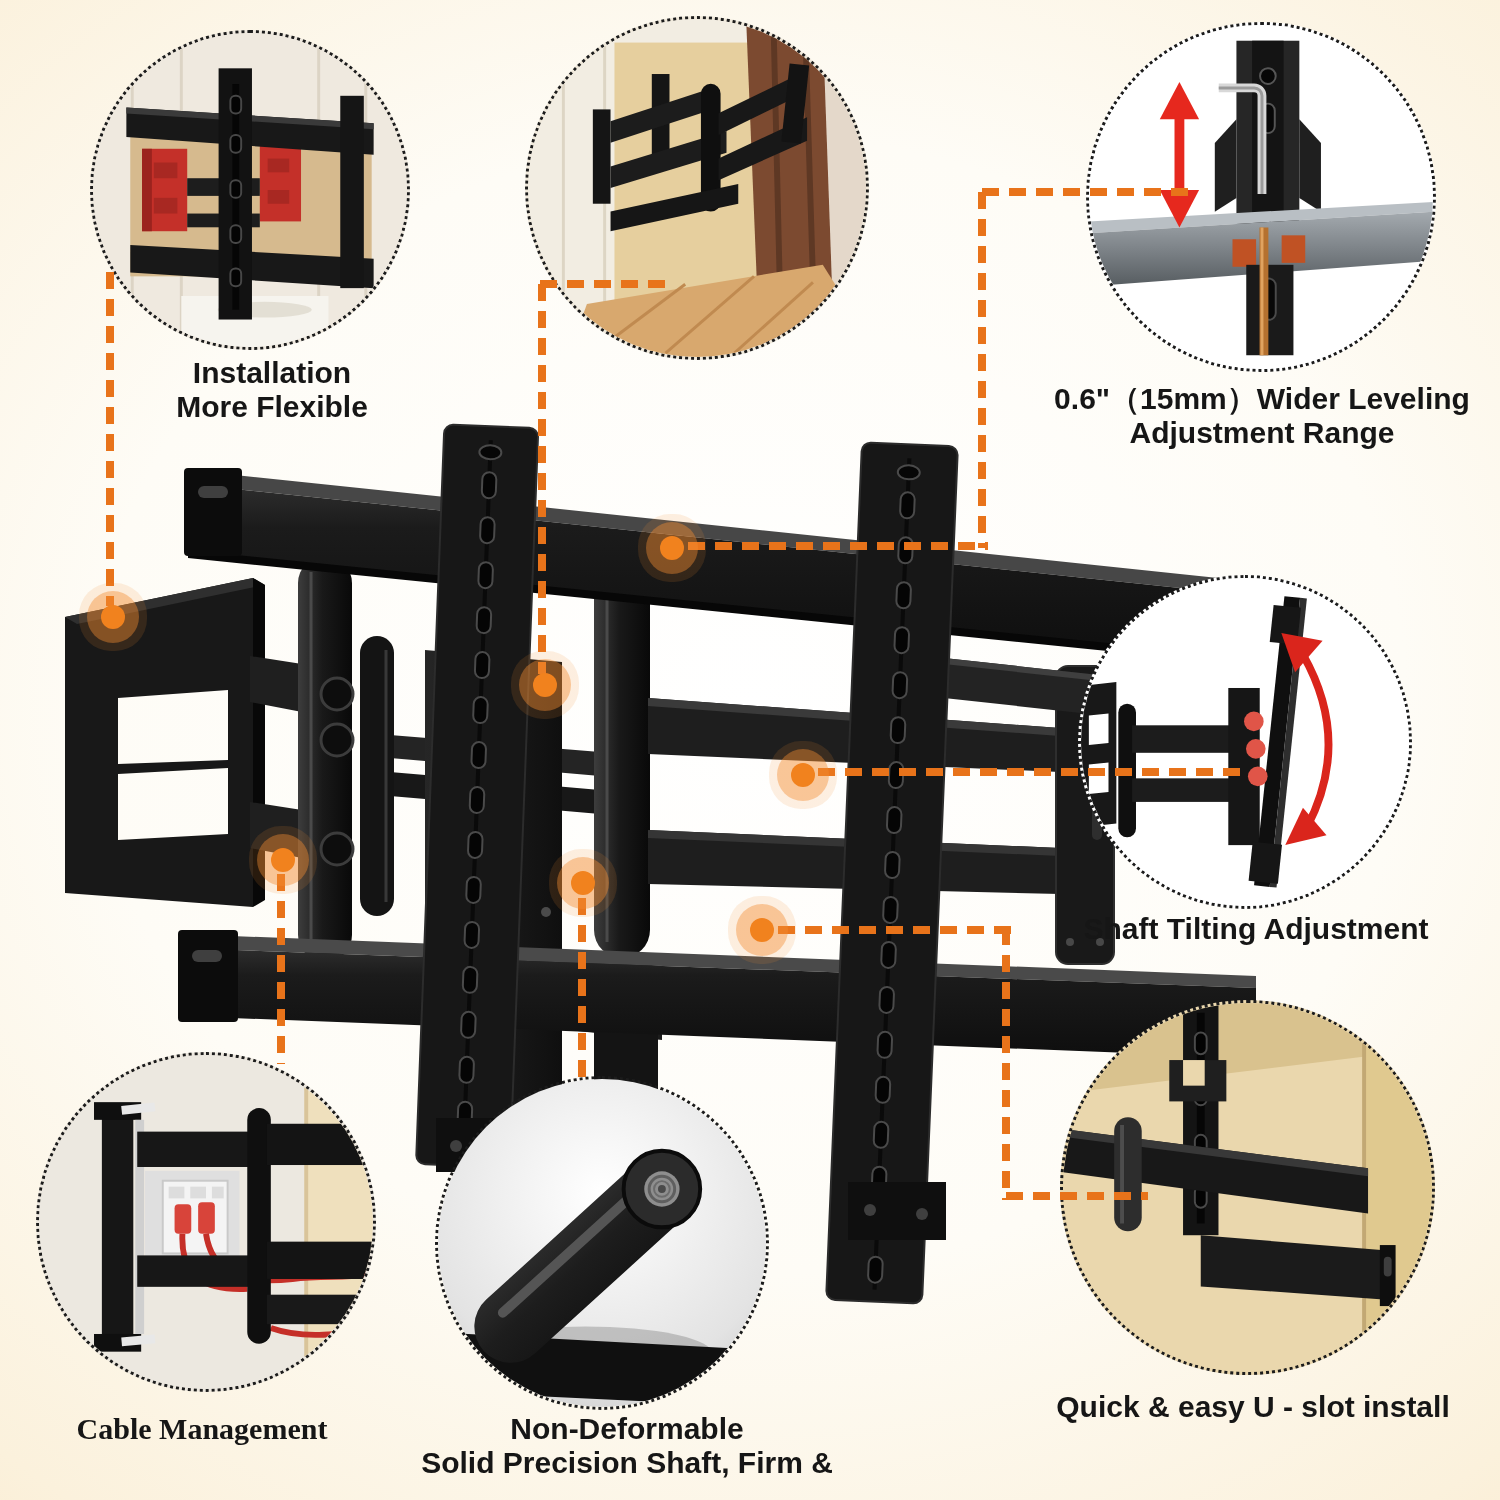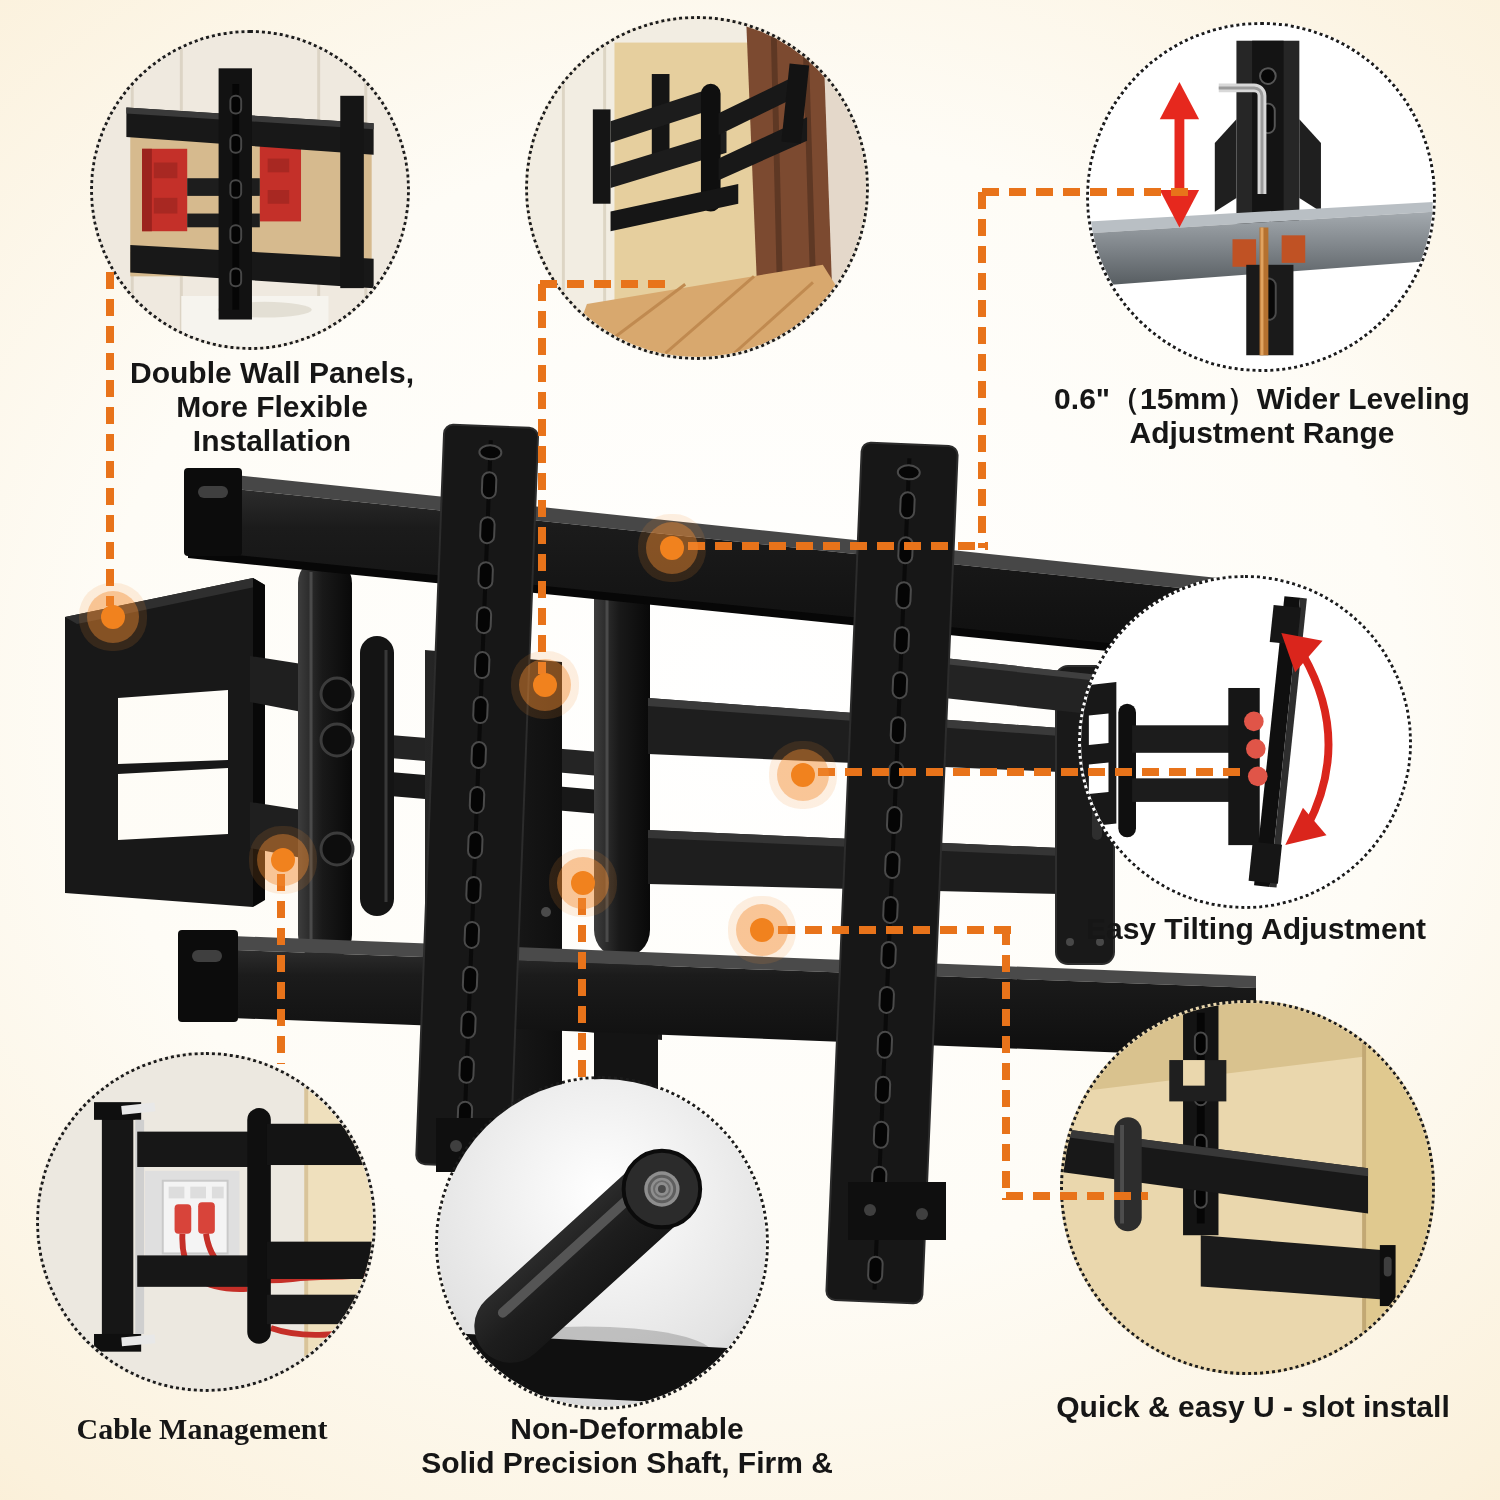--- a/index.html
+++ b/index.html
@@ -447,35 +447,34 @@
 
 <div class="dot" style="left:101px;top:605px;"></div>
 <div class="dot" style="left:533px;top:673px;"></div>
 <div class="dot" style="left:660px;top:536px;"></div>
 <div class="dot" style="left:791px;top:763px;"></div>
 <div class="dot" style="left:271px;top:848px;"></div>
 <div class="dot" style="left:571px;top:871px;"></div>
 <div class="dot" style="left:750px;top:918px;"></div>
 
 <div class="caption" style="left:77px;top:356px;width:390px;">
-  <div>Double Wall Panels,</div>
+  <div>Installation</div>
   <div>More Flexible</div>
-  <div>Installation</div>
 </div>
 
 <div class="caption" style="left:528px;top:372px;width:448px;">
 </div>
 
 <div class="caption" style="left:1032px;top:382px;width:460px;">
   <div>0.6"（15mm）Wider Leveling</div>
   <div>Adjustment Range</div>
 </div>
 
 <div class="caption" style="left:1046px;top:912px;width:420px;">
-  <div>Easy Tilting Adjustment</div>
+  <div>Shaft Tilting Adjustment</div>
 </div>
 
 <div class="caption" style="left:1033px;top:1390px;width:440px;">
   <div>Quick &amp; easy U - slot install</div>
 </div>
 
 <div class="caption" style="left:388px;top:1412px;width:478px;">
   <div>Non-Deformable</div>
   <div>Solid Precision Shaft, Firm &amp;</div>
 </div>

